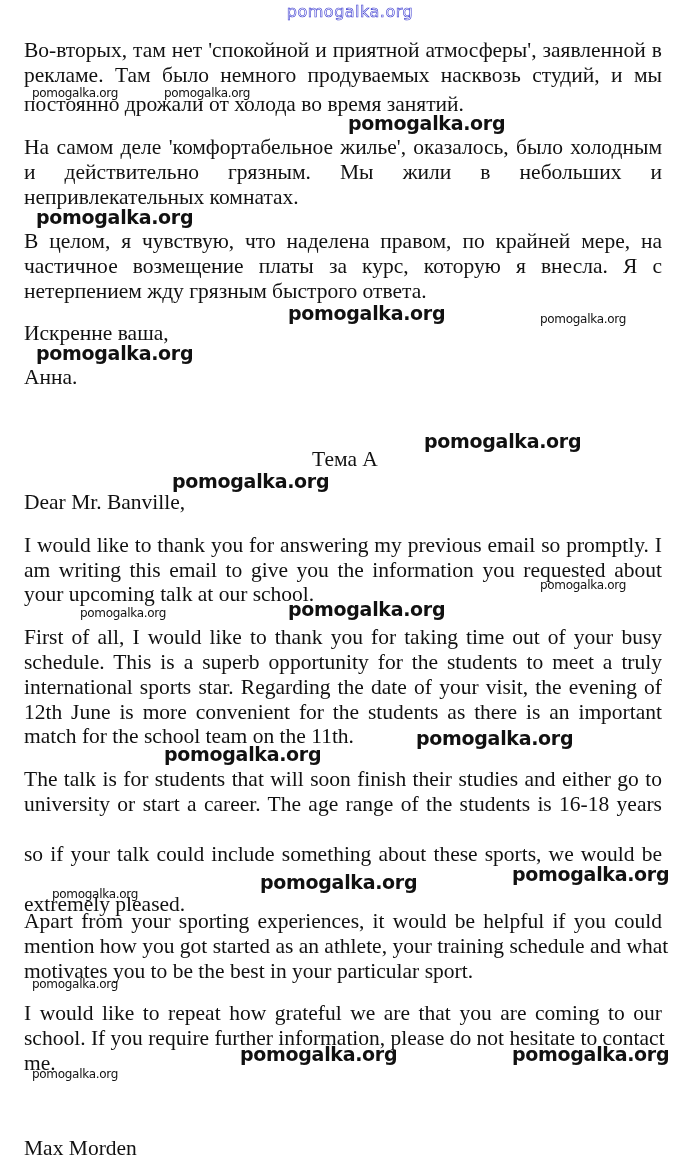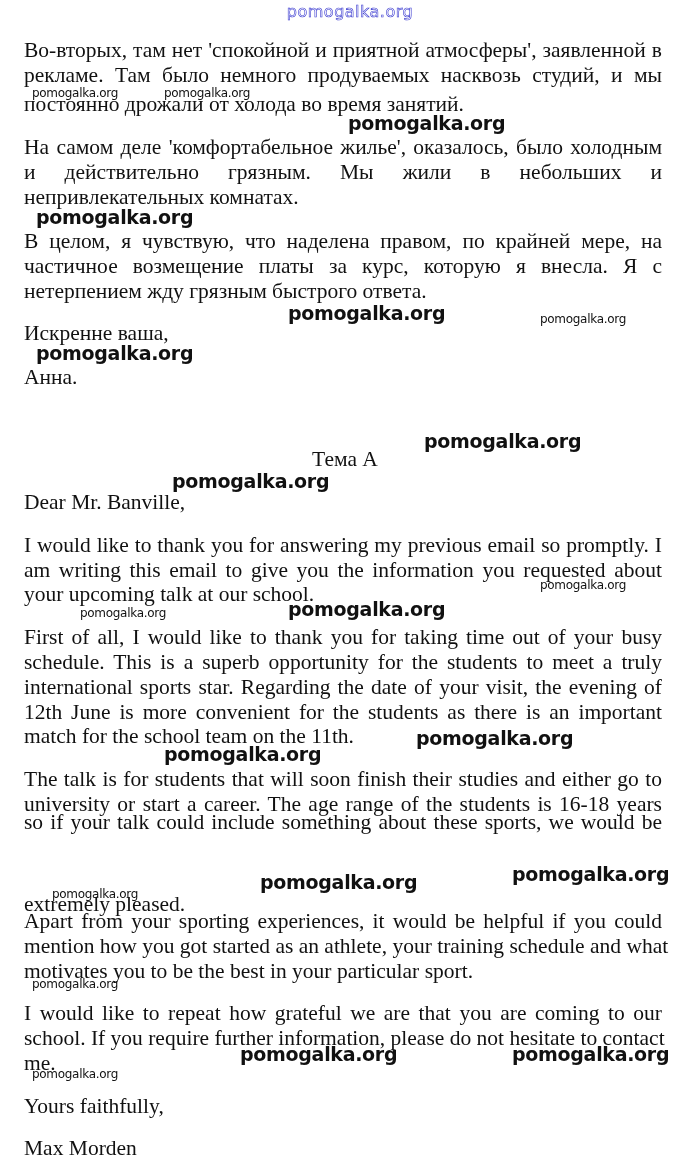--- a/index.html
+++ b/index.html
@@ -56,32 +56,31 @@
   <div class="line last" style="top:582px">your upcoming talk at our school.</div>
 
   <div class="line" style="top:625px">First of all, I would like to thank you for taking time out of your busy</div>
   <div class="line" style="top:650px">schedule. This is a superb opportunity for the students to meet a truly</div>
   <div class="line" style="top:675px">international sports star. Regarding the date of your visit, the evening of</div>
   <div class="line" style="top:700px">12th June is more convenient for the students as there is an important</div>
   <div class="line last" style="top:724px">match for the school team on the 11th.</div>
 
   <div class="line" style="top:767px">The talk is for students that will soon finish their studies and either go to</div>
   <div class="line" style="top:792px">university or start a career. The age range of the students is 16-18 years</div>
-  <div class="line" style="top:810px">so if your talk could include something about these sports, we would be</div>
+  <div class="line" style="top:842px">so if your talk could include something about these sports, we would be</div>
   <div class="line last" style="top:892px">extremely pleased.</div>
 
   <div class="line" style="top:909px">Apart from your sporting experiences, it would be helpful if you could</div>
   <div class="line" style="top:934px">mention how you got started as an athlete, your training schedule and what</div>
   <div class="line last" style="top:959px">motivates you to be the best in your particular sport.</div>
 
   <div class="line" style="top:1001px">I would like to repeat how grateful we are that you are coming to our</div>
   <div class="line" style="top:1026px">school. If you require further information, please do not hesitate to contact</div>
   <div class="line last" style="top:1051px">me.</div>
 
-  <div class="line last" style="top:1094px">Yours faithfully,</div>
   <div class="line last" style="top:1136px">Max Morden</div>
 
   <div class="wm small" style="left:32px;top:86px">pomogalka.org</div>
   <div class="wm small" style="left:164px;top:86px">pomogalka.org</div>
   <div class="wm big" style="left:348px;top:112px">pomogalka.org</div>
   <div class="wm big" style="left:36px;top:206px">pomogalka.org</div>
   <div class="wm big" style="left:288px;top:302px">pomogalka.org</div>
   <div class="wm small" style="left:540px;top:312px">pomogalka.org</div>
   <div class="wm big" style="left:36px;top:342px">pomogalka.org</div>
   <div class="wm big" style="left:424px;top:430px">pomogalka.org</div>

